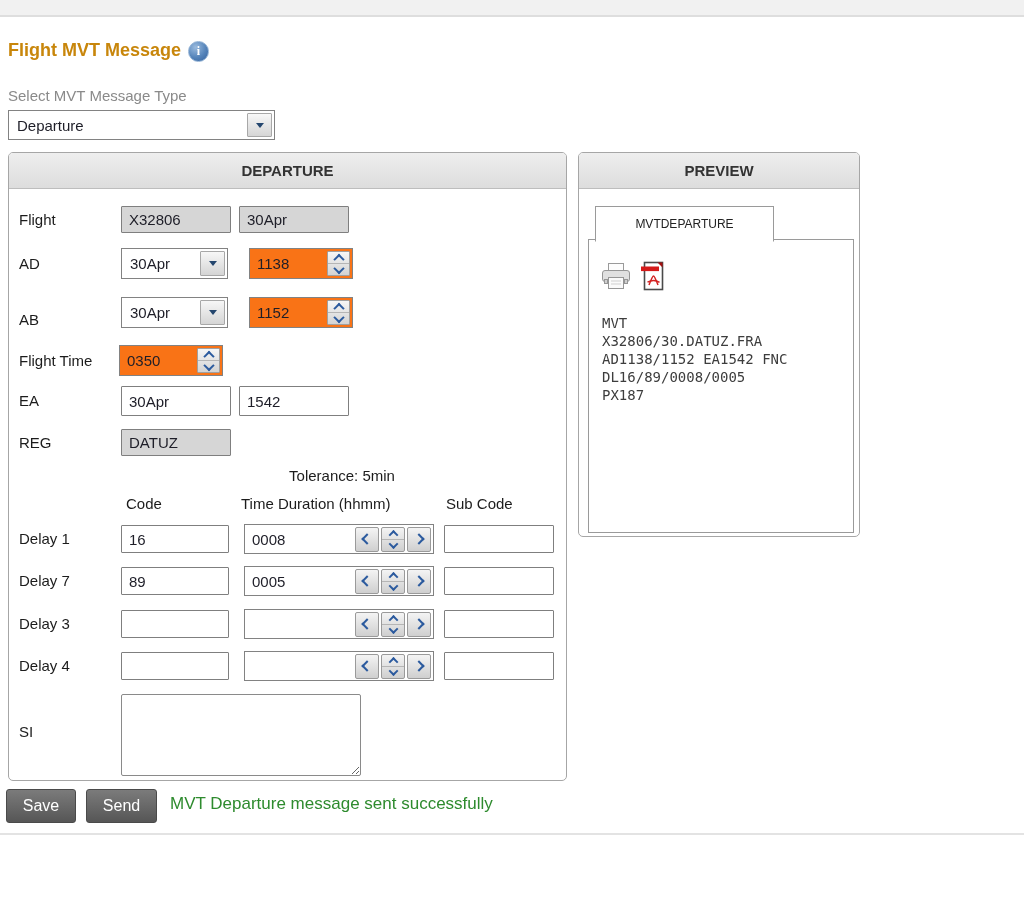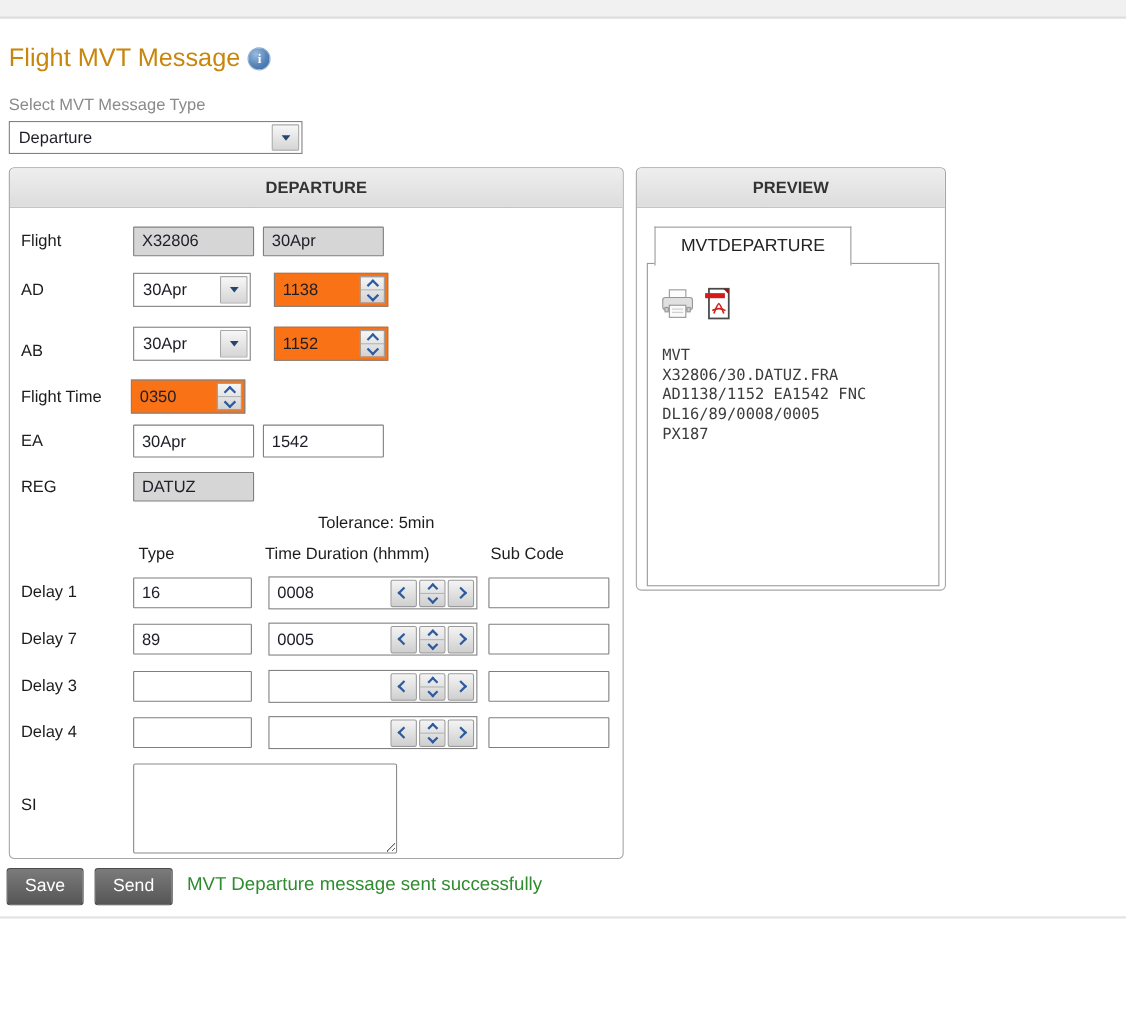--- a/index.html
+++ b/index.html
@@ -1,21 +1,21 @@
 <!DOCTYPE html>
 <html><head>
 <meta charset="utf-8">
 <style>
   html,body{margin:0;padding:0;background:#fff;}
   .page{position:relative;width:1024px;height:923px;background:#ffffff;overflow:hidden;
         font-family:"Liberation Sans",sans-serif;color:#1c1c1c;}
   .topbar{position:absolute;left:0;top:0;width:100%;height:15px;background:#f1f1f1;
           border-bottom:2px solid #dedede;}
   .title-row{position:absolute;left:8px;top:39px;display:flex;align-items:center;gap:7px;}
-  .page-title{font-size:23px;font-weight:normal;color:#C8860B;}
+  .page-title{font-size:18px;font-weight:bold;color:#C8860B;}
   .info-icon{width:19px;height:19px;border-radius:50%;margin-top:2px;
              background:radial-gradient(circle at 35% 28%, #9bbbde 0%, #5584ba 55%, #35619c 100%);
              border:1px solid #8fb0d4;color:#fff;font:bold 12px "Liberation Serif",serif;
              display:flex;align-items:center;justify-content:center;}
   .mt-label{position:absolute;left:8px;top:87px;font-size:15px;color:#8a8a8a;}
   
   .fsel{border:1px solid #828282;background:#fff;display:flex;align-items:stretch;box-sizing:border-box;}
   .fsel .txt{flex:1;display:flex;align-items:center;padding-left:8px;font-size:15px;color:#1e1e28;
              white-space:nowrap;overflow:hidden;}
   .arrow-btn{width:23px;margin:2px;background:linear-gradient(#f7f7f7,#d5d5d5);
@@ -61,21 +61,21 @@
               font-family:"Liberation Sans",sans-serif;font-size:14px;}
   
   .act-btn{position:absolute;height:32px;background:linear-gradient(#7b7b7b,#565656);
            border:1px solid #4a4a4a;border-radius:3px;color:#fff;font-size:16px;
            font-family:"Liberation Sans",sans-serif;display:flex;align-items:center;justify-content:center;}
   .status{position:absolute;font-size:17px;color:#2E8B2E;white-space:nowrap;text-align:center;}
   .divider{position:absolute;left:0;top:833px;width:100%;height:2px;background:#e3e3e3;}
   
   .tab{position:absolute;left:16px;top:53px;width:177px;height:34px;background:#fff;
        border:1px solid #9a9a9a;border-bottom:1px solid #fff;z-index:2;
-       display:flex;align-items:center;justify-content:center;font-size:16px;color:#222;}
+       display:flex;align-items:center;justify-content:center;font-size:12px;color:#222;}
   .prev-box{position:absolute;left:9px;top:86px;width:264px;height:292px;border:1px solid #9a9a9a;
             background:#fff;z-index:1;}
   .icon-row{position:absolute;left:12px;top:20px;display:flex;gap:8px;align-items:flex-end;}
   .icon-btn{display:inline-flex;}
   .prev-msg{position:absolute;left:13px;top:74px;margin:0;
             font-family:"DejaVu Sans Mono","Liberation Mono",monospace;
             font-size:14px;line-height:18px;color:#3d3d3d;}
 </style>
 </head>
 <body>
@@ -155,21 +155,21 @@
     </div>
 
     <div class="abs flabel" style="left:10px;top:233px;line-height:30px;">EA</div>
     <input class="abs tin" style="left: 112px; top: 233px; width: 110px; height: 30px;" value="30Apr">
     <input class="abs tin" style="left: 230px; top: 233px; width: 110px; height: 30px;" value="1542">
 
     <div class="abs flabel" style="left:10px;top:276px;line-height:27px;">REG</div>
     <input class="abs tin ro" style="left: 112px; top: 276px; width: 110px; height: 27px;" readonly="" value="DATUZ">
 
     <div class="abs colhdr" style="left:233px;top:314px;width:200px;text-align:center;">Tolerance: 5min</div>
-    <div class="abs colhdr" style="left:117px;top:342px;">Type</div>
+    <div class="abs colhdr" style="left:117px;top:342px;">Code</div>
     <div class="abs colhdr" style="left:232px;top:342px;">Time Duration (hhmm)</div>
     <div class="abs colhdr" style="left:437px;top:342px;">Sub Code</div>
 
     <div class="abs flabel" style="left:10px;top:371px;line-height:30px;">Delay 1</div>
     <input class="abs tin" style="left: 112px; top: 372px; width: 108px; height: 28px;" value="16">
     <div class="abs durfield" style="left:235px;top:371px;width:190px;height:30px;justify-content:center;">
       <span class="txt">0008</span>
       <span class="db">
           <span class="chev left"></span>
         </span>

